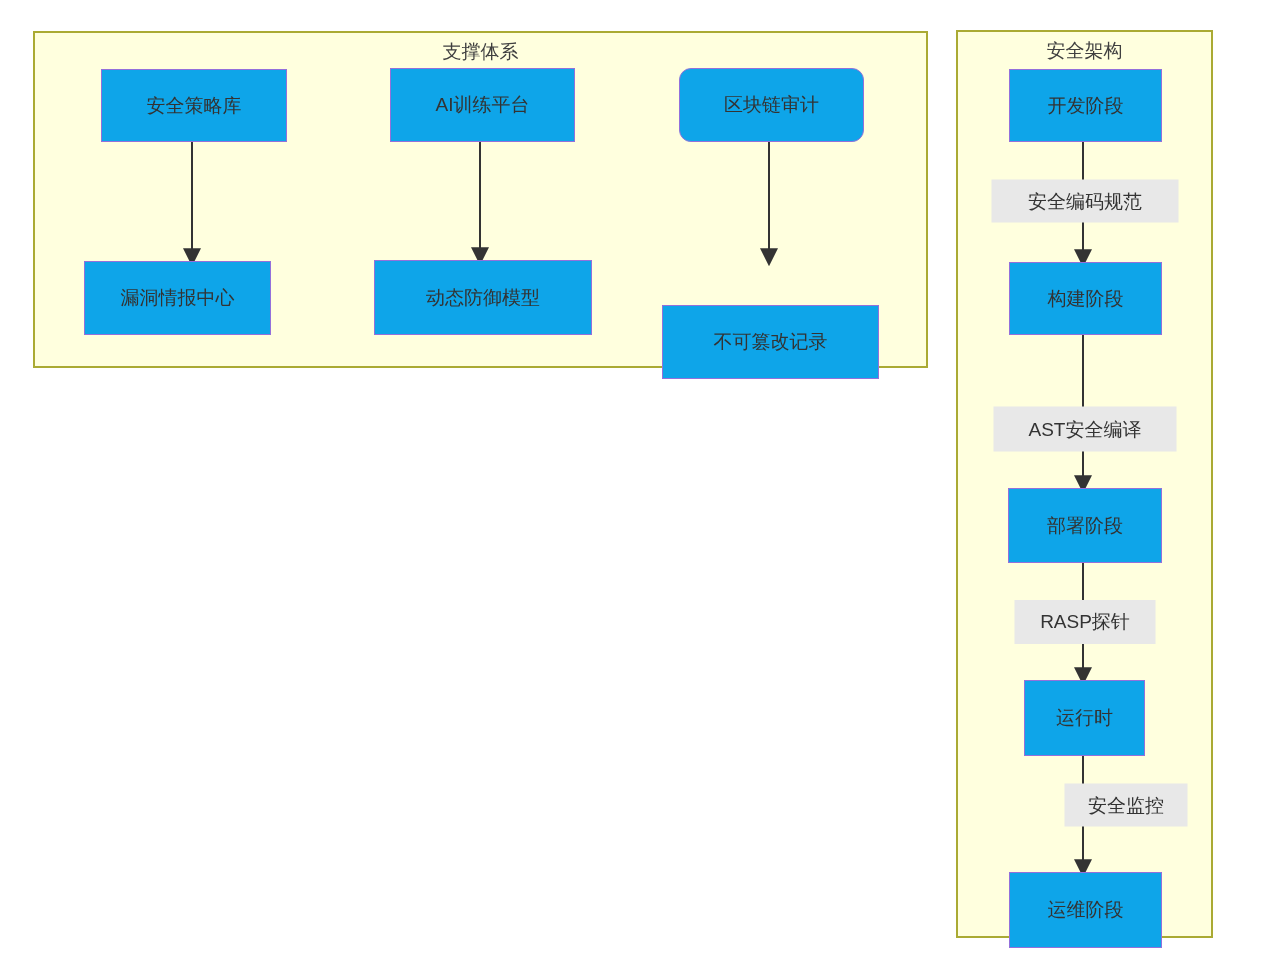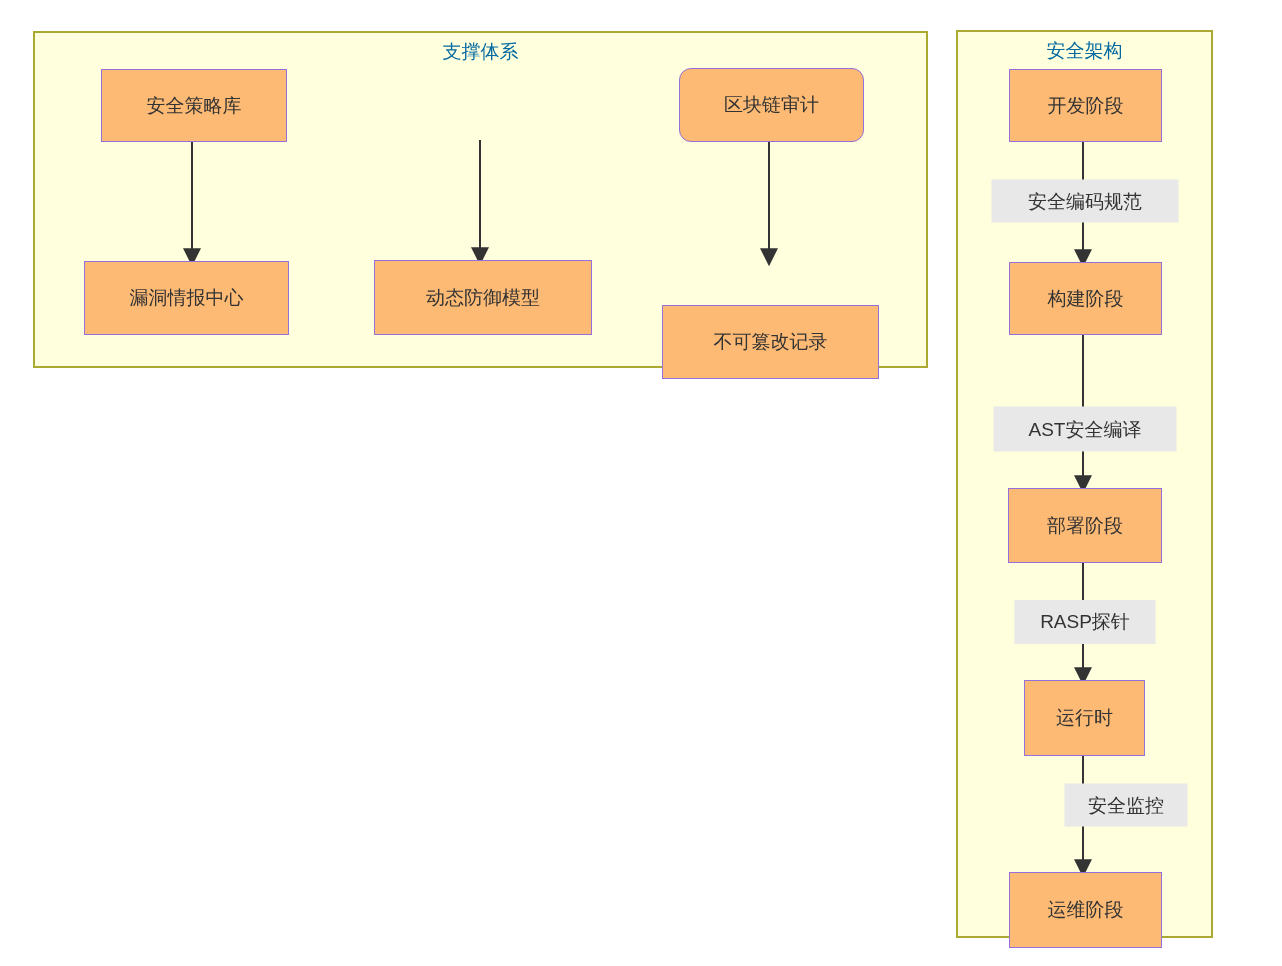--- a/index.html
+++ b/index.html
@@ -18,44 +18,44 @@
     background: #ffffde;
     border: 2px solid #aaaa33;
     box-sizing: border-box;
   }
   #cluster-support { left: 33px; top: 31px; width: 895px; height: 337px; }
   #cluster-arch    { left: 956px; top: 30px; width: 257px; height: 908px; }
   .cluster-title {
     position: absolute;
     left: 0; top: 6px; width: 100%;
     text-align: center;
-    color: #0369a1;
+    color: #404040;
   }
   .edges {
     position: absolute;
     left: 0; top: 0; width: 1282px; height: 966px;
     z-index: 1;
     pointer-events: none;
   }
   .node {
     position: absolute;
-    background: #fdba74;
+    background: #0ea5e9;
     border: 1.5px solid #9370db;
     box-sizing: border-box;
     display: flex;
     align-items: center;
     justify-content: center;
     text-align: right;
     z-index: 2;
   }
   
   #n-a1 { left: 66px;  top: 36px;  width: 186px; height: 73px; }
   #n-b1 { left: 355px; top: 35px;  width: 185px; height: 74px; }
   #n-c1 { left: 644px; top: 35px;  width: 185px; height: 74px; border-radius: 12px; }
-  #n-a2 { left: 49px;  top: 228px; width: 205px; height: 74px; }
+  #n-a2 { left: 49px;  top: 228px; width: 187px; height: 74px; }
   #n-b2 { left: 339px; top: 227px; width: 218px; height: 75px; }
   #n-c2 { left: 627px; top: 228px; width: 217px; height: 74px; margin-top: 44px; }
   
   #n-p1 { left: 51px; top: 37px;  width: 153px; height: 73px; }
   #n-p2 { left: 51px; top: 230px; width: 153px; height: 73px; }
   #n-p3 { left: 50px; top: 456px; width: 154px; height: 75px; }
   #n-p4 { left: 66px; top: 648px; width: 121px; height: 76px; }
   #n-p5 { left: 51px; top: 840px; width: 153px; height: 76px; }
   .edge-label {
     position: absolute;
@@ -74,20 +74,21 @@
   #l-4 { left: 127px; top: 773px; width: 123px; height: 43px; margin-left: 41px; }
 </style>
 </head>
 <body>
 
 <div class="canvas">
 
   <section class="cluster" id="cluster-support">
     <div class="cluster-title">支撑体系</div>
     <div class="node" id="n-a1">安全策略库</div>
+    <div class="node" id="n-b1">AI训练平台</div>
     <div class="node" id="n-c1">区块链审计</div>
     <div class="node" id="n-a2">漏洞情报中心</div>
     <div class="node" id="n-b2">动态防御模型</div>
     <div class="node" id="n-c2">不可篡改记录</div>
   </section>
 
   <section class="cluster" id="cluster-arch">
     <div class="cluster-title">安全架构</div>
     <div class="node" id="n-p1">开发阶段</div>
     <div class="node" id="n-p2">构建阶段</div>

